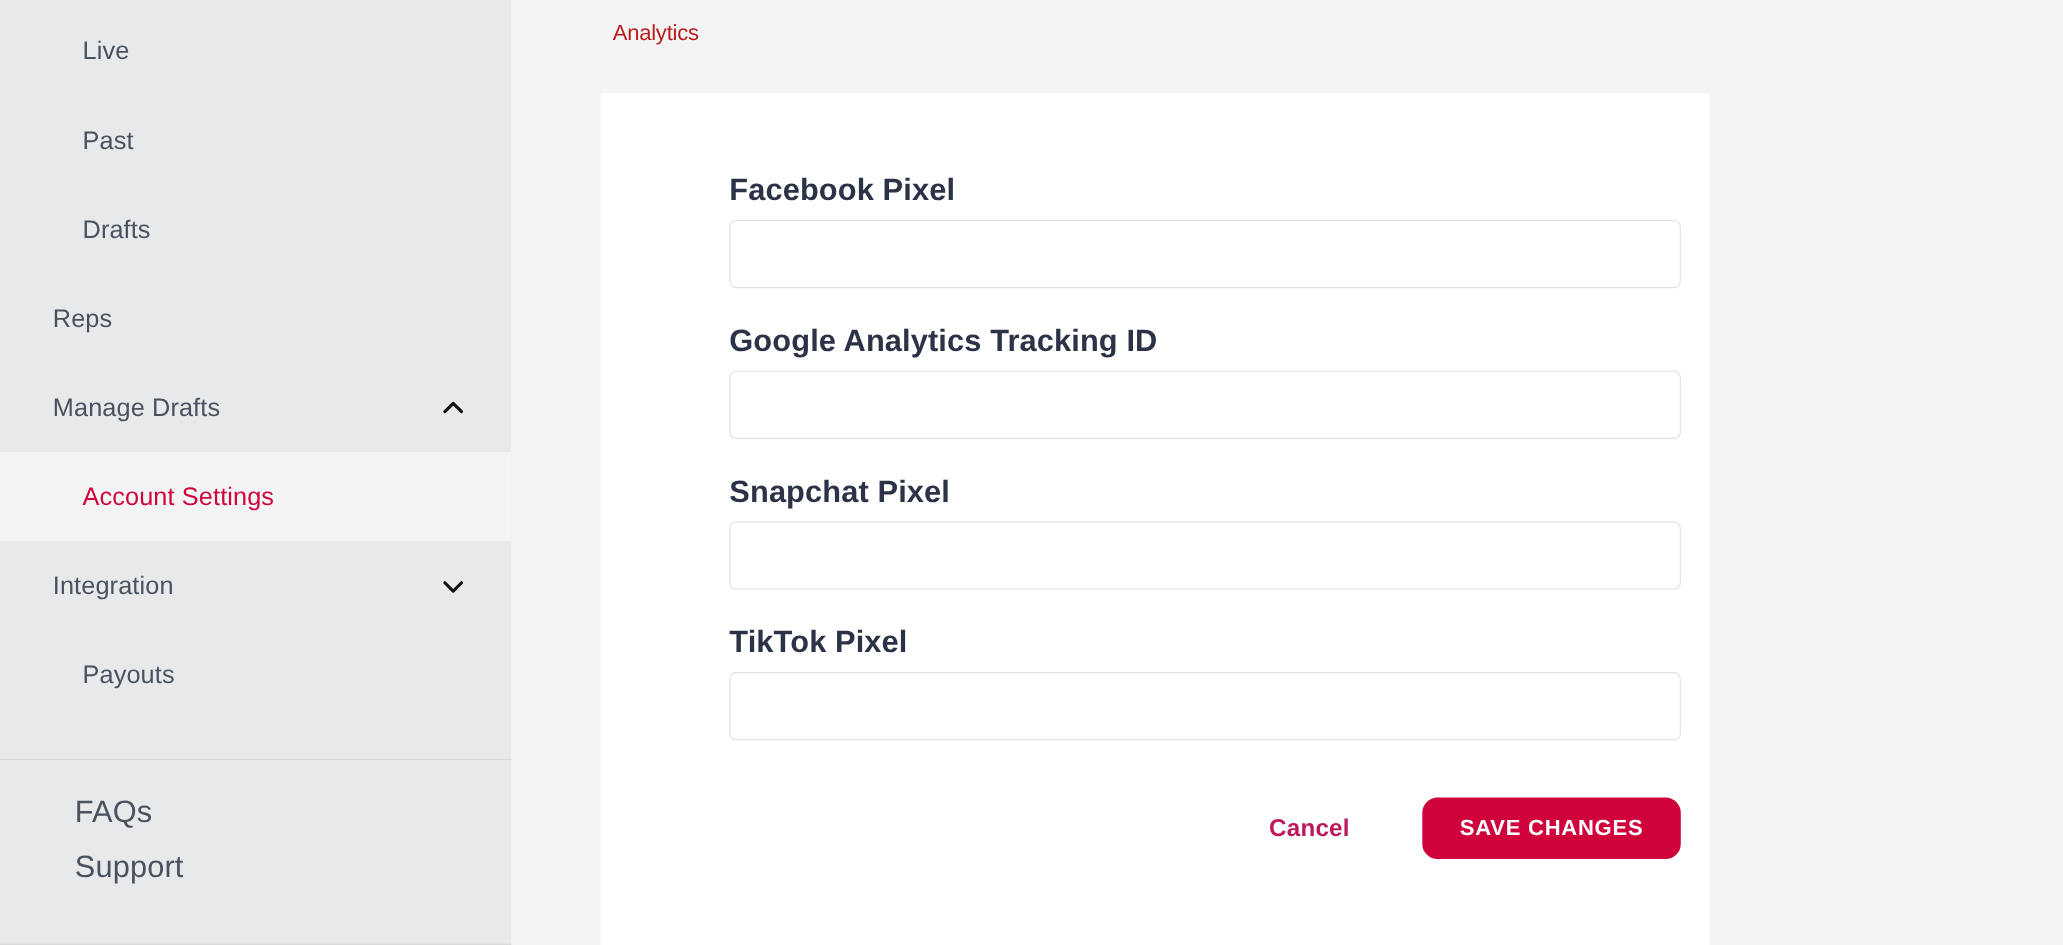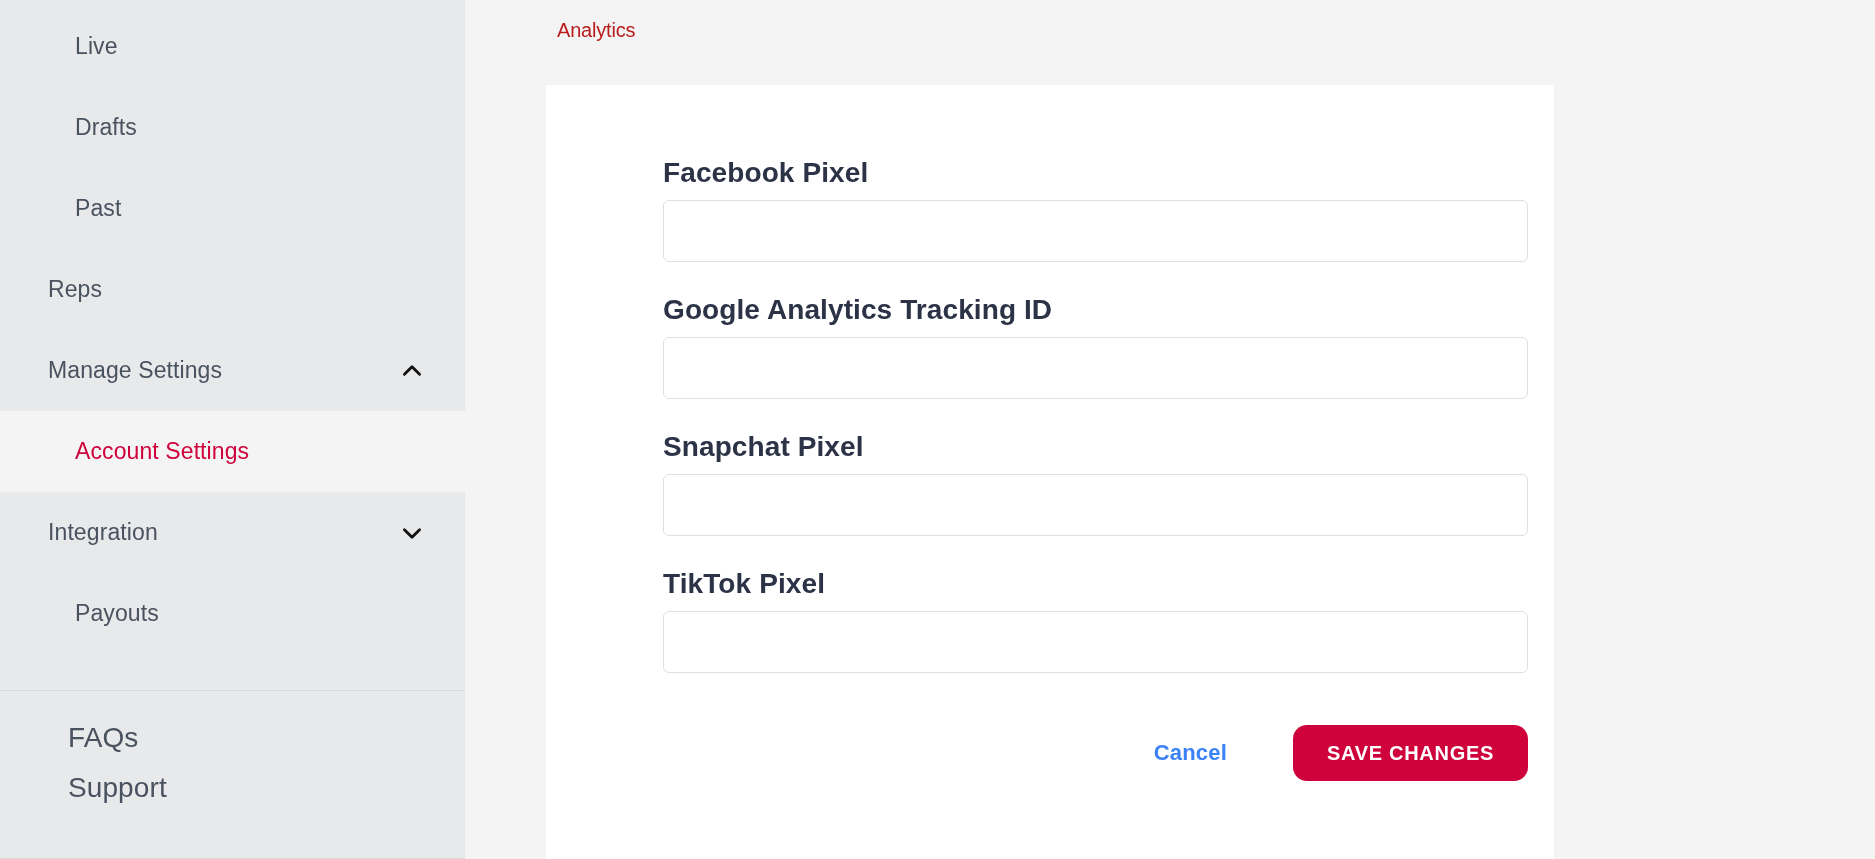--- a/index.html
+++ b/index.html
@@ -105,21 +105,21 @@
     width:865px;
     display:flex;
     align-items:center;
     justify-content:flex-end;
     gap:0px;
     padding-bottom:40px;
   }
   .btn-cancel {
     background:transparent;
     border:none;
-    color:#3b82f6;
+    color:#be185d;
     font-size:22px;
     font-weight:700;
     font-family:"Liberation Sans", sans-serif;
     padding:14px 30px;
     cursor:pointer;
     letter-spacing:.2px;
   }
   .btn-save {
     background:#CF023C;
     border:none;
@@ -144,33 +144,33 @@
   <nav class="sidebar">
     <div class="spacer-top"></div>
 
     <div class="nav-group">
 
       <div class="nav-item sub">
         <span class="label">Live</span>
       </div>
 
       <div class="nav-item sub">
+        <span class="label">Past</span>
+      </div>
+
+      <div class="nav-item sub">
         <span class="label">Drafts</span>
-      </div>
-
-      <div class="nav-item sub">
-        <span class="label">Past</span>
       </div>
 
       <div class="nav-item">
         <span class="label">Reps</span>
       </div>
 
       <div class="nav-item">
-        <span class="label">Manage Settings</span>
+        <span class="label">Manage Drafts</span>
         <span class="chev">
           <svg width="26" height="26" viewBox="0 0 24 24" fill="none" stroke="#111111" stroke-width="2.6" stroke-linecap="round" stroke-linejoin="round">
               <polyline points="5 15 12 8 19 15"></polyline>
             </svg>
         </span>
       </div>
 
       <div class="nav-item sub active">
         <span class="label">Account Settings</span>
       </div>

